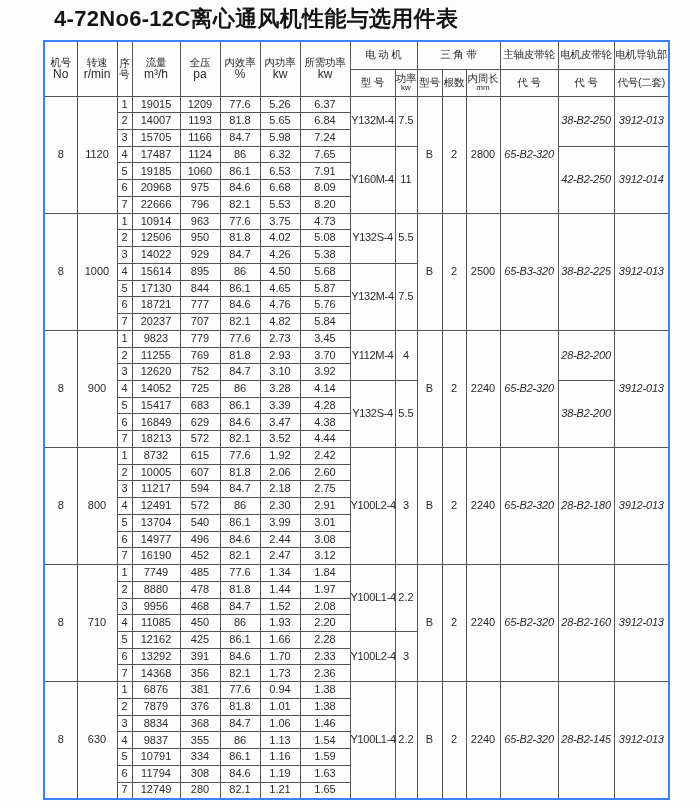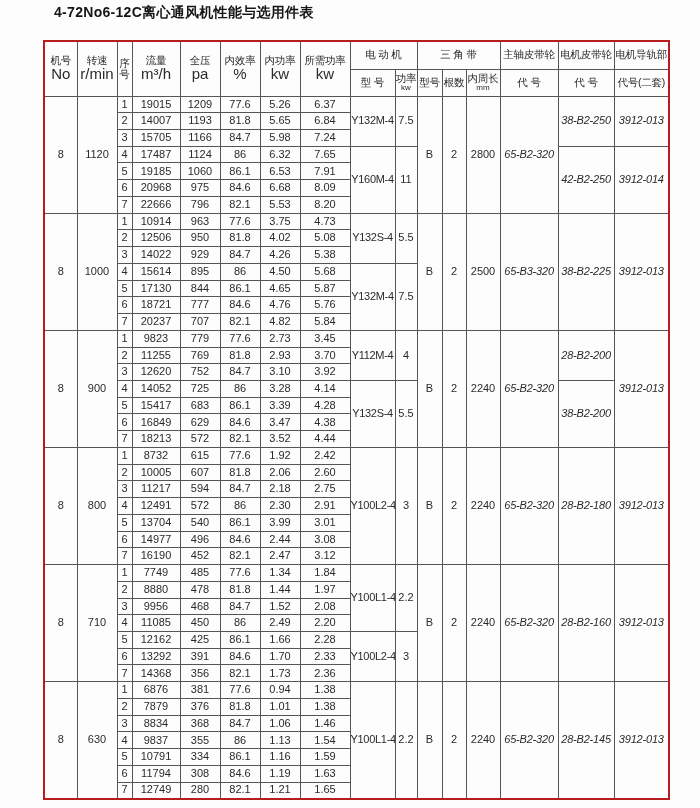--- a/index.html
+++ b/index.html
@@ -5,41 +5,41 @@
   * { margin:0; padding:0; box-sizing:border-box; }
   html,body { background:#ffffff; }
   body {
     width:700px; height:808px;
     font-family:"Liberation Sans","DejaVu Sans",sans-serif;
     color:#1d1d1d;
   }
   .page { position:relative; width:700px; height:808px; background:#fdfdfd; overflow:hidden; }
   .title {
     position:absolute; left:54px; top:4px;
-    font-size:14px; font-weight:bold; color:#151515;
+    font-size:22px; font-weight:bold; color:#151515;
     letter-spacing:0.3px; white-space:nowrap;
   }
   table.spec {
     position:absolute; left:43px; top:40px; width:625px;
     border-collapse:collapse; table-layout:fixed;
-    border:2px solid #b91c1c;
+    border:2px solid #3b82f6;
   }
   .spec th, .spec td {
     border:1px solid #555555;
     text-align:center; vertical-align:middle;
     padding:0; line-height:1.05;
     overflow:hidden; white-space:nowrap;
     font-size:11px; color:#2a2a2a;
   }
   .spec thead th { font-weight:normal; }
   .spec thead tr.hrow1 th { height:28px; }
   .spec thead tr.hrow2 th { height:27px; }
   .spec tbody td { height:16.74px; }
   .h1 { font-size:10.5px; letter-spacing:-0.2px; }
-  .h2 { font-size:15px; letter-spacing:0; }
+  .h2 { font-size:12px; letter-spacing:0; }
   .h2cjk { font-size:10.5px; }
   .sub { font-size:8px; line-height:0.9; }
   .cell-motor-model { font-size:10px; letter-spacing:-0.3px; }
   .cell-code { font-size:10.5px; letter-spacing:-0.2px;font-style:italic; }
 </style>
 </head>
 <body>
 
 <div class="page">
 
@@ -449,21 +449,21 @@
           <td>468</td>
           <td>84.7</td>
           <td>1.52</td>
           <td>2.08</td>
         </tr>
         <tr>
           <td>4</td>
           <td>11085</td>
           <td>450</td>
           <td>86</td>
-          <td>2.49</td>
+          <td>1.93</td>
           <td>2.20</td>
         </tr>
         <tr>
           <td>5</td>
           <td>12162</td>
           <td>425</td>
           <td>86.1</td>
           <td>1.66</td>
           <td>2.28</td>
           <td rowspan="3" class="cell-motor-model">Y100L2-4</td>

